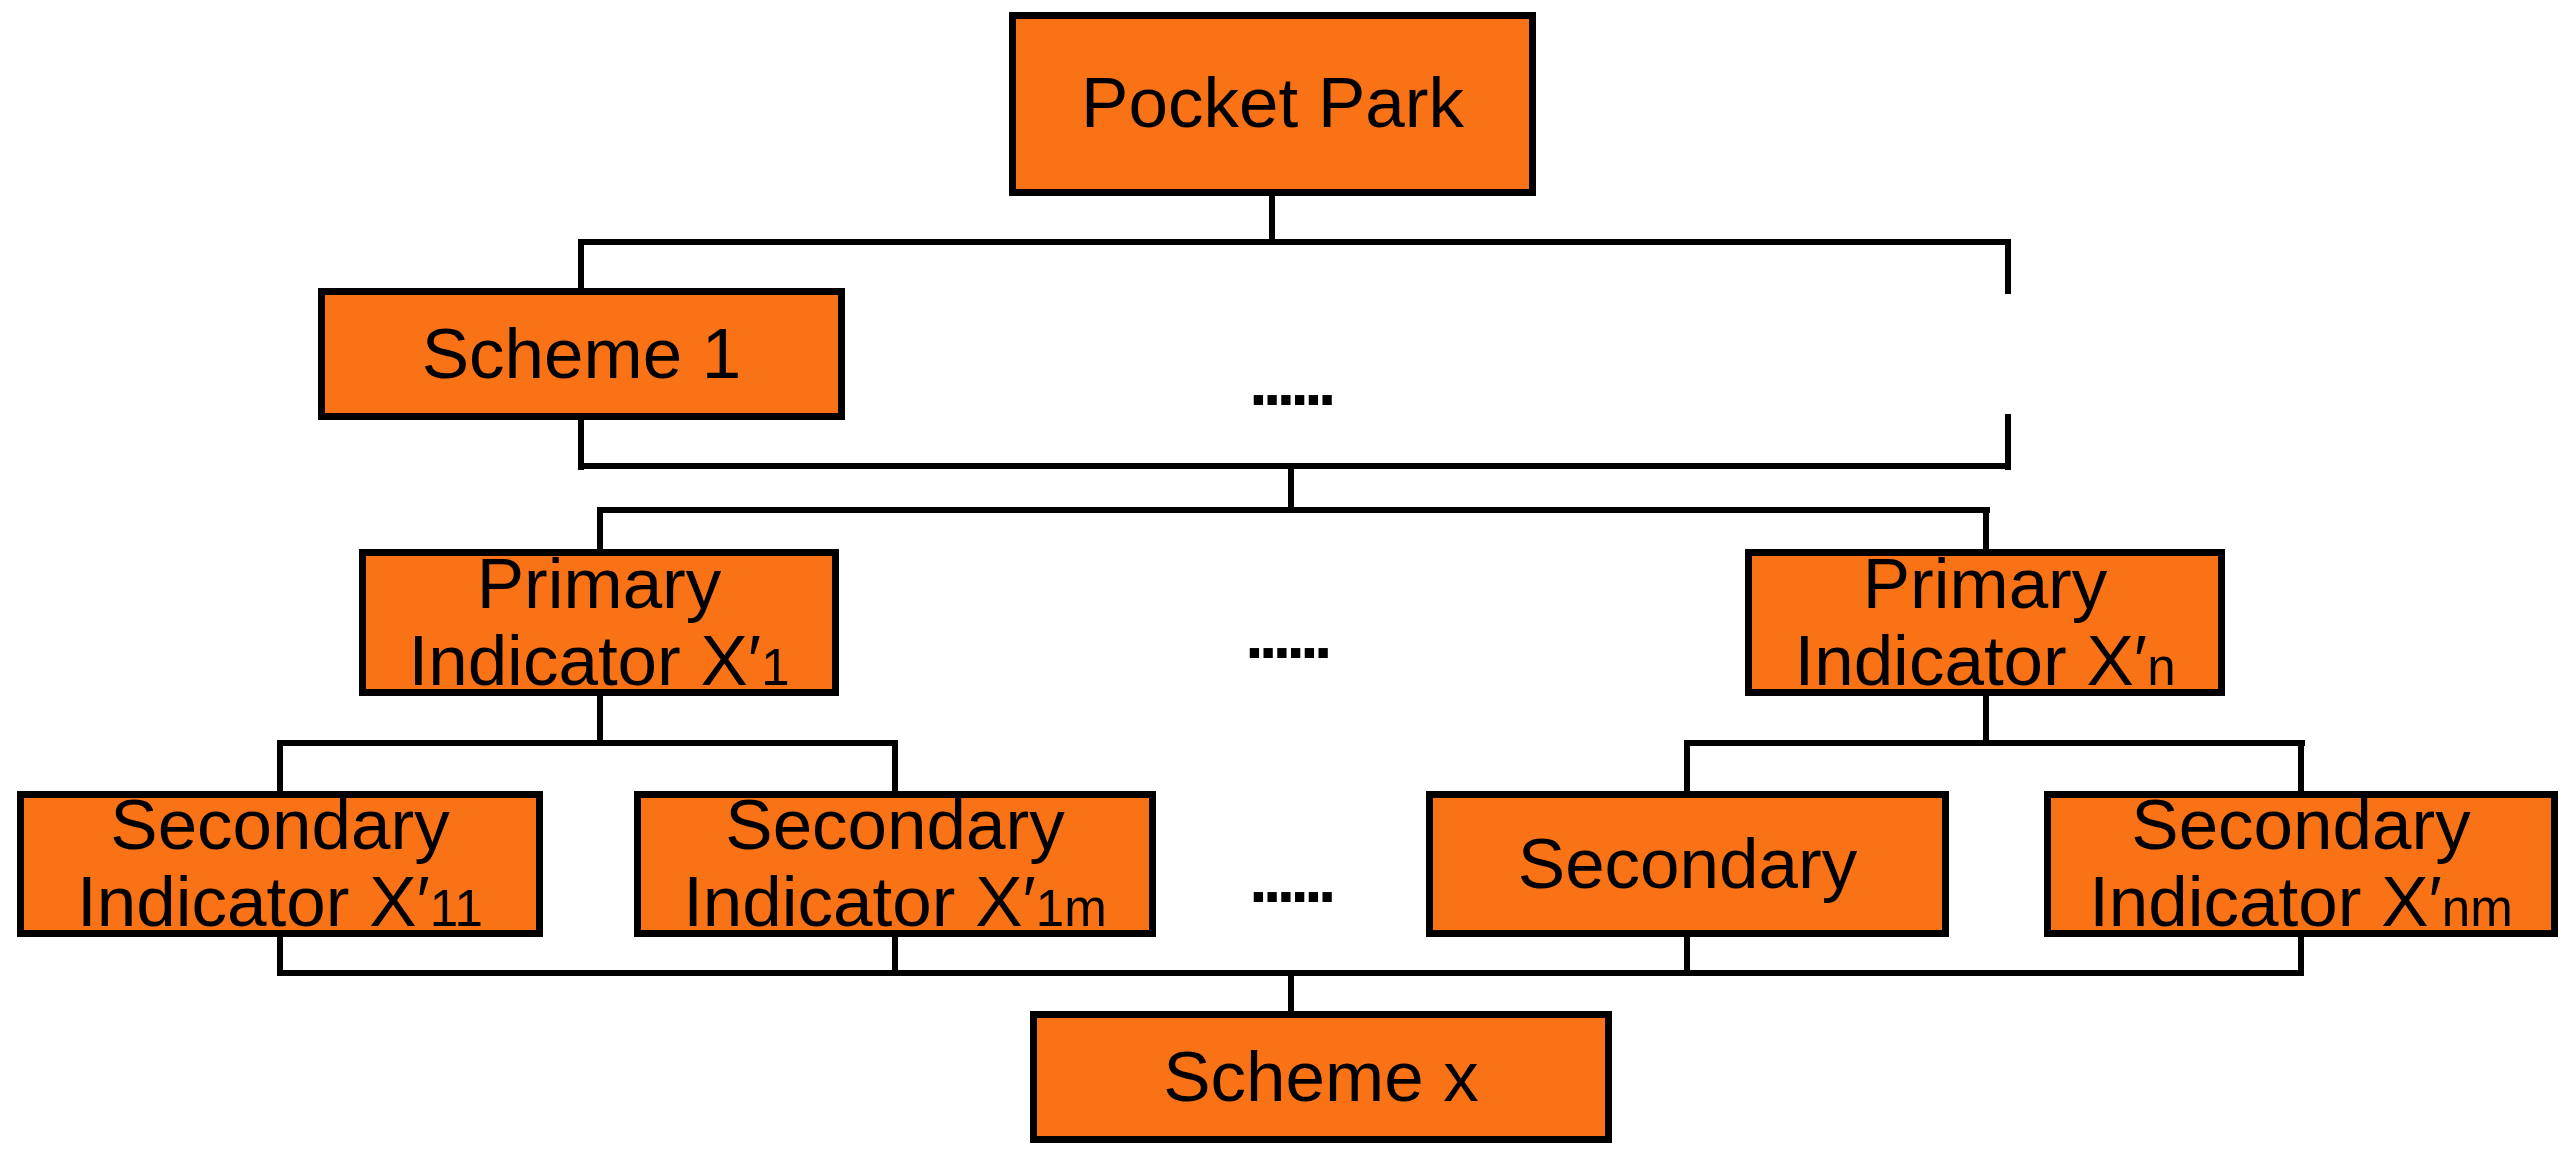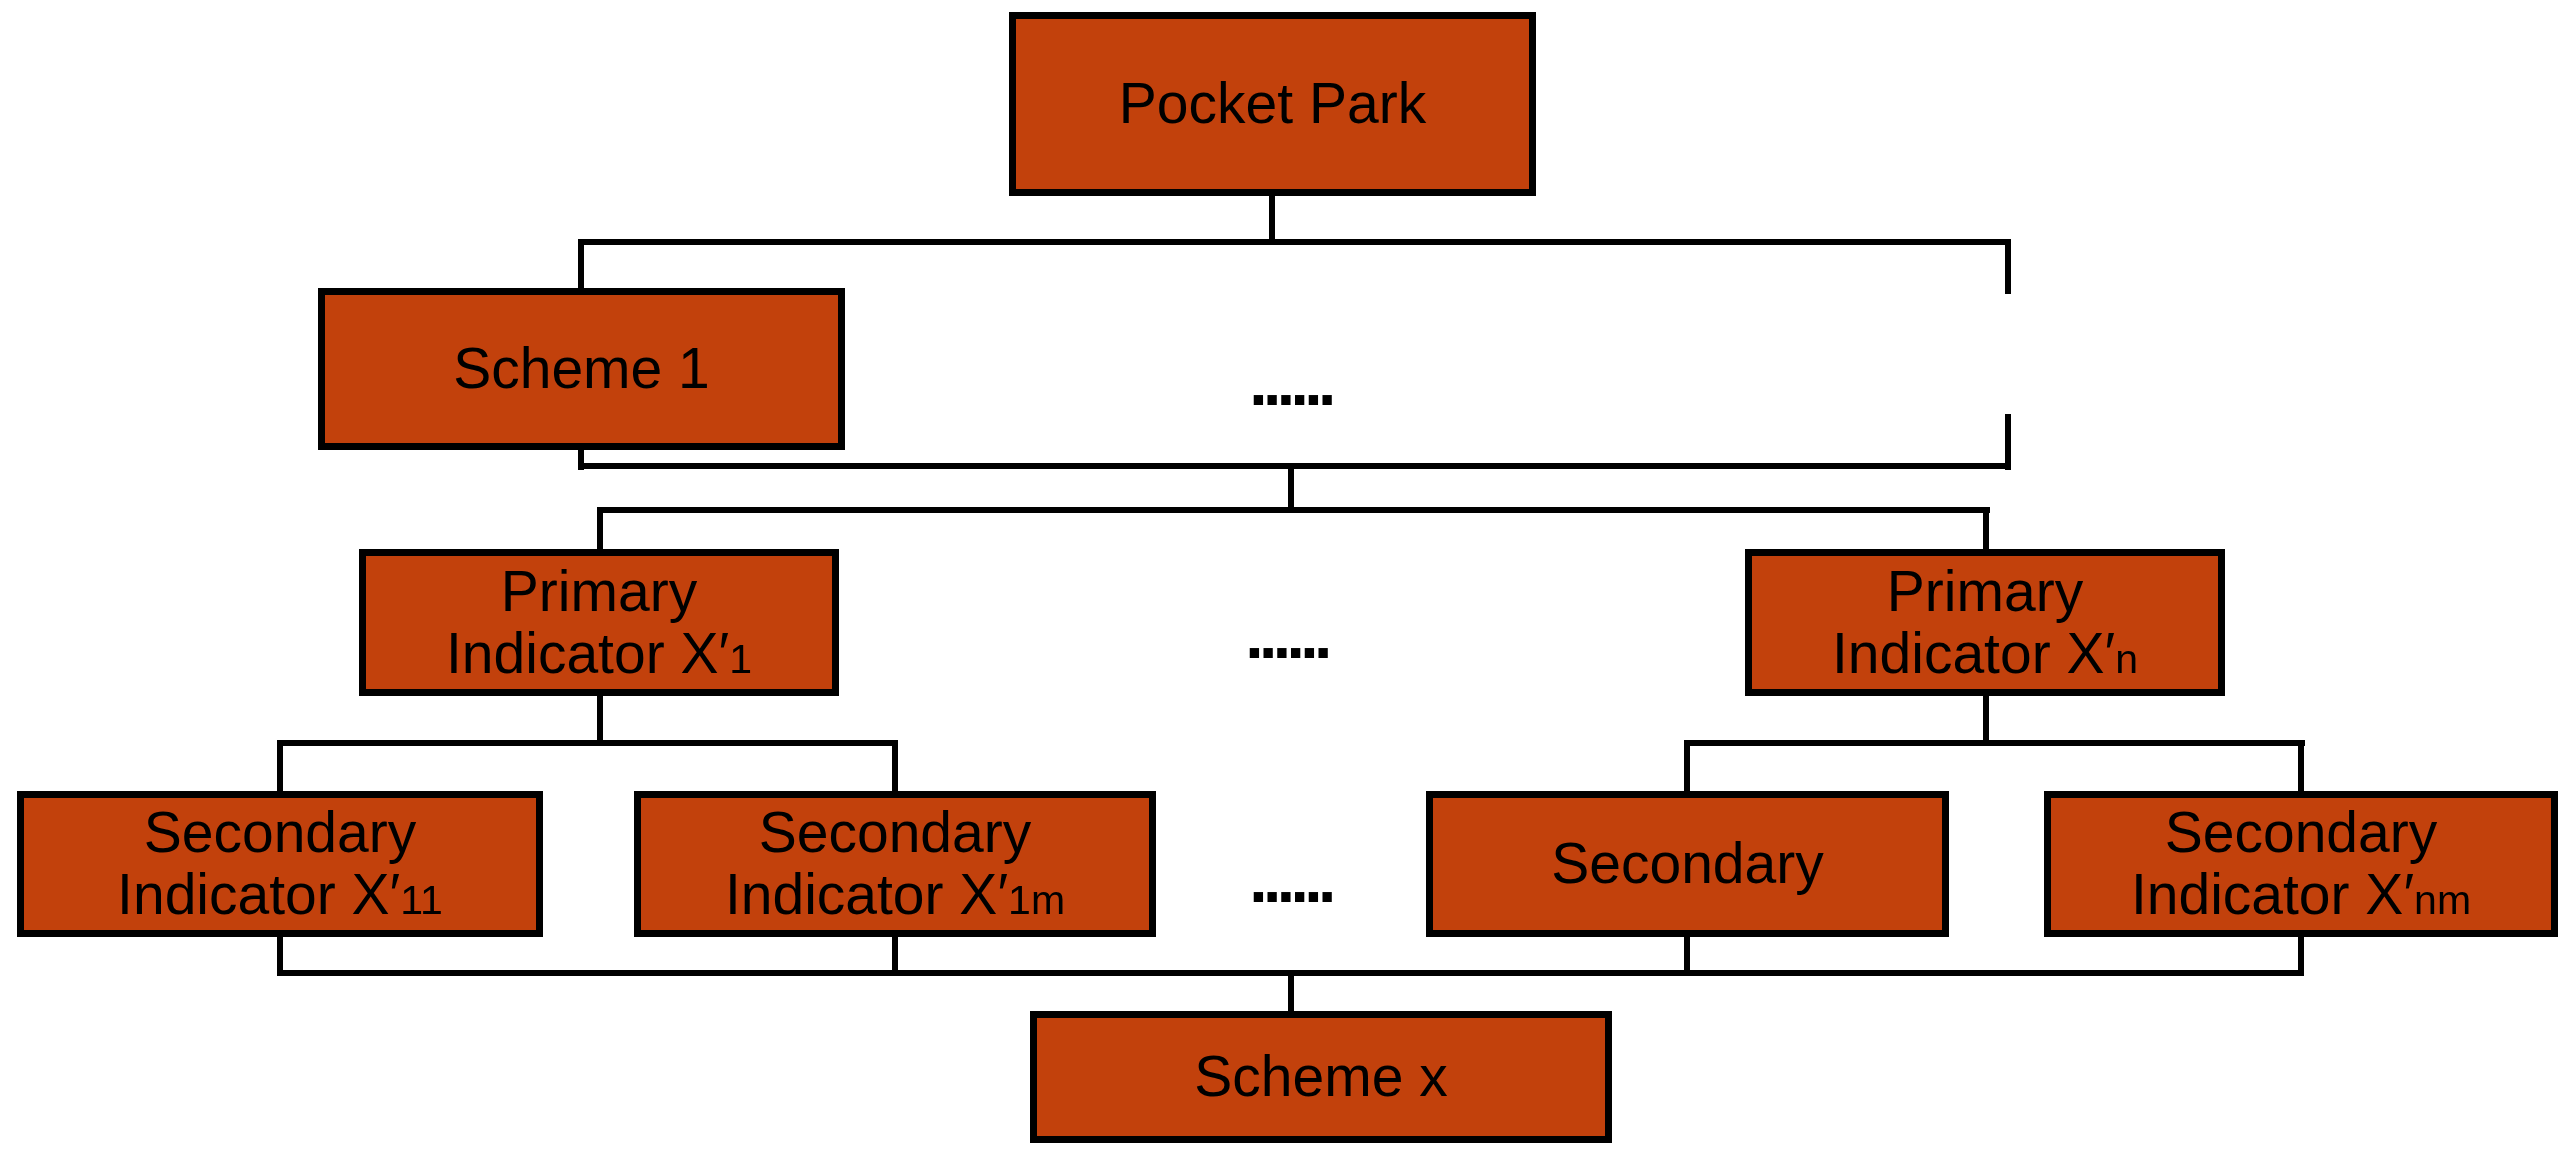--- a/index.html
+++ b/index.html
@@ -13,27 +13,27 @@
     height: 1154px;
     background: #ffffff;
     font-family: "Liberation Sans", "DejaVu Sans", sans-serif;
     color: #000000;
     overflow: hidden;
   }
   .node {
     position: absolute;
     box-sizing: border-box;
     border: 7.7px solid #000000;
-    background: #c2410c;
+    background: #f97316;
     display: flex;
     flex-direction: column;
     justify-content: center;
     align-items: center;
     text-align: center;
-    font-size: 57px;
+    font-size: 71px;
     line-height: 1.08;
     white-space: nowrap;
     z-index: 2;
   }
   .nline { display: block; }
   .sub {
     font-size: 0.72em;
   }
   .cline {
     position: absolute;
@@ -59,21 +59,21 @@
 
   <div class="node" style="left:1009px; top:11.6px; width:527px; height:184px;">
     <div class="nline">Pocket Park</div>
   </div>
 
   <div class="cline" style="left:1269px; top:192px; width:6.2px; height:53px;"></div>
   <div class="cline" style="left:578px;  top:239px; width:1433px; height:6.2px;"></div>
   <div class="cline" style="left:578px;  top:239px; width:6.2px; height:55px;"></div>
   <div class="cline" style="left:2005px; top:239px; width:6.2px; height:55px;"></div>
 
-  <div class="node" style="left:318px; top:288px; width:527px; height:162px;">
+  <div class="node" style="left:318px; top:288px; width:527px; height:132px;">
     <div class="nline">Scheme 1</div>
   </div>
 
   <div class="dots" style="left:1209px; top:313px;">......</div>
 
 
   <div class="cline" style="left:578px;  top:414px; width:6.2px; height:56px;"></div>
   <div class="cline" style="left:2005px; top:414px; width:6.2px; height:56px;"></div>
   <div class="cline" style="left:578px;  top:463px; width:1433px; height:6.2px;"></div>
   <div class="cline" style="left:1288px; top:463px; width:6.2px; height:50px;"></div>

